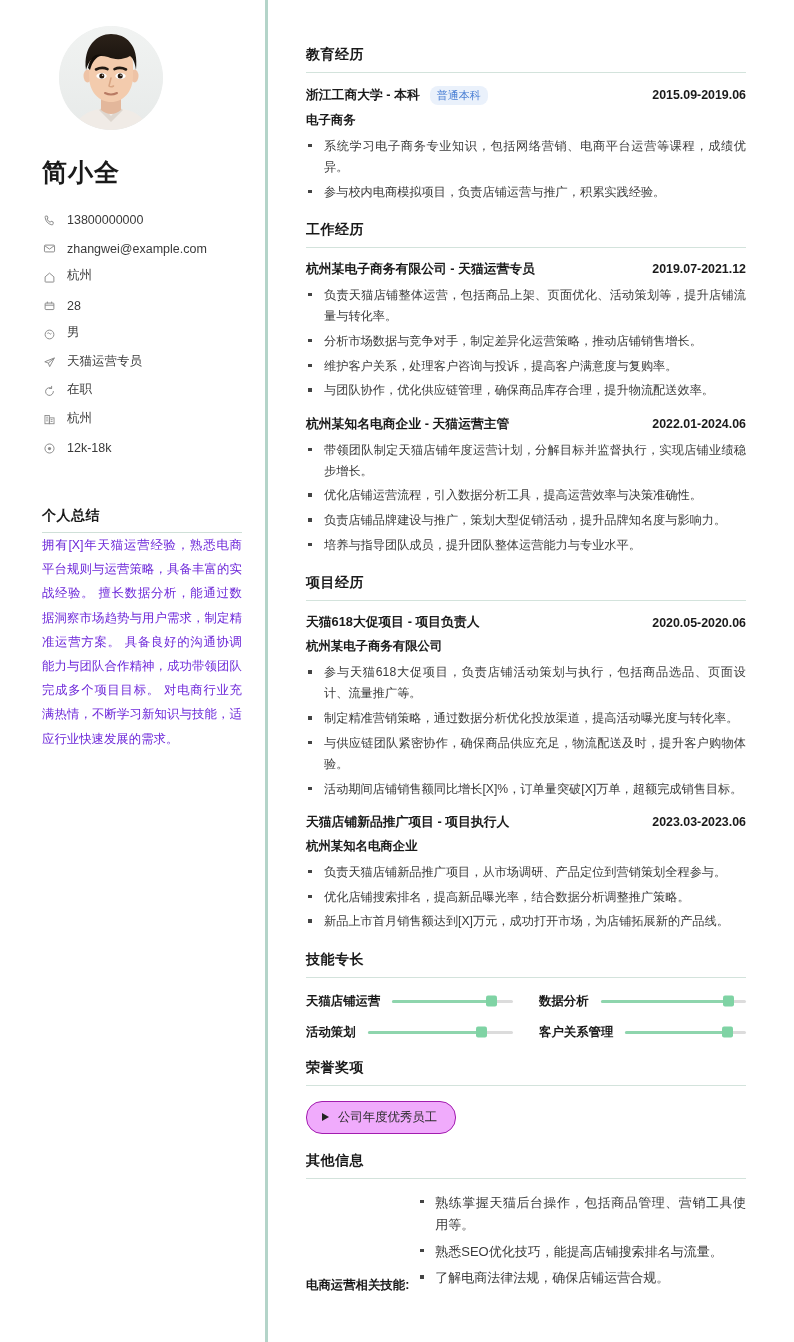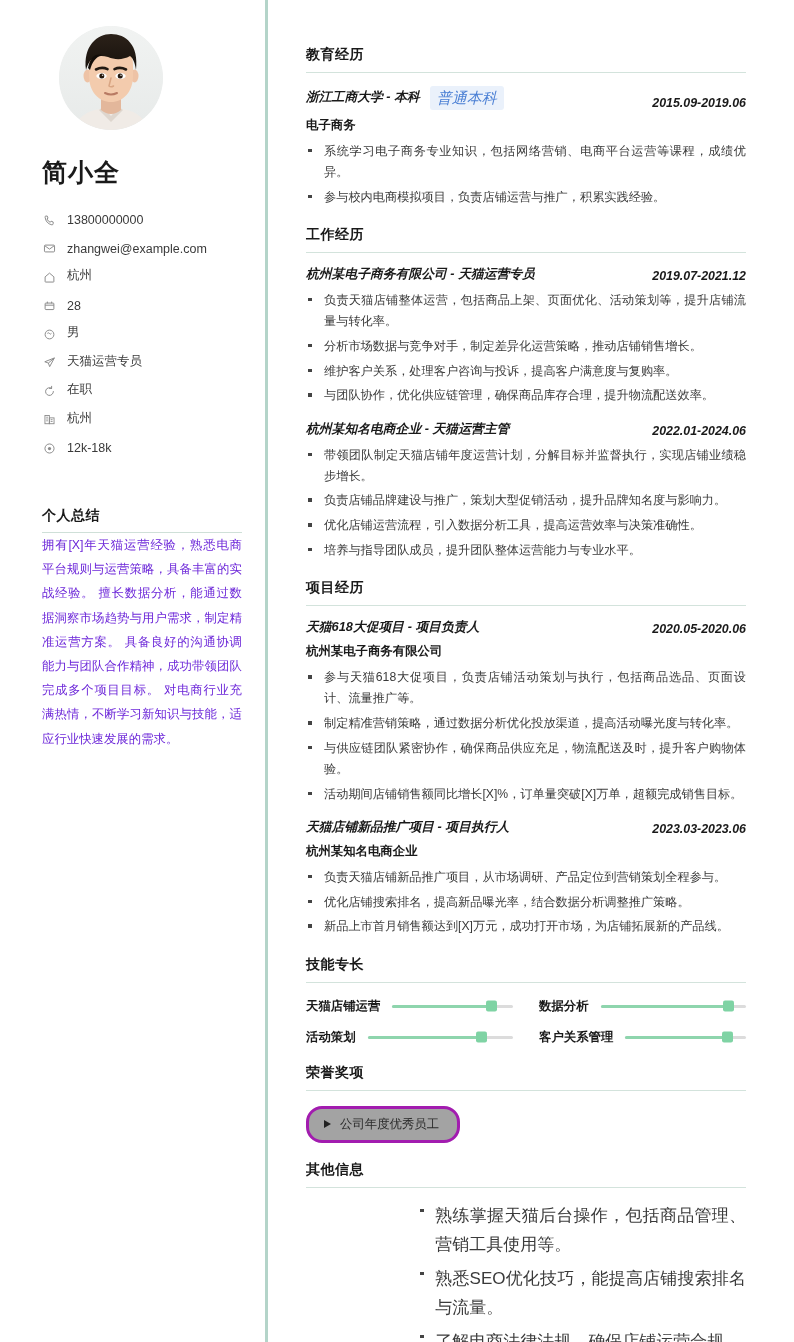--- a/index.html
+++ b/index.html
@@ -101,45 +101,44 @@
     padding-bottom: 8px;
     border-bottom: 1.5px solid #d3e3dc;
     margin-bottom: 13px;
     letter-spacing: .5px;
   }
 
   .entry { margin-bottom: 14px; }
   .entry:last-child { margin-bottom: 4px; }
   .entry-head {
     display: flex;
-    align-items: flex-end;
+    align-items: center;
     justify-content: space-between;
     gap: 10px;
     margin-bottom: 7px;
-    font-style: italic;
   }
   .entry-title-wrap {
     display: flex;
     align-items: center;
     gap: 10px;
     flex: 1 1 auto;
     min-width: 0;
   }
   .entry-title {
     font-size: 12.8px;
     font-weight: bold;
     color: #1a1a1a;
     white-space: nowrap;
   }
   .badge {
-    font-size: 15px;
+    font-size: 11px;
     color: #4a7fd4;
     background: #eaf1fb;
     padding: 2.5px 7px;
-    border-radius: 3px;
+    border-radius: 8px;
     white-space: nowrap;
     line-height: 1.25;
   }
   .entry-date {
     font-size: 12.4px;
     font-weight: bold;
     color: #1a1a1a;
     white-space: nowrap;
     flex: 0 0 auto;
   }
@@ -211,26 +210,26 @@
     background: #7fd3a4;
     border-radius: 2px;
   }
 
   
   .award-row { display: flex; flex-wrap: wrap; gap: 10px; padding-top: 2px; }
   .award-pill {
     display: inline-flex;
     align-items: center;
     gap: 9px;
-    border: 3px solid #a21caf;
+    border: 1px solid #a21caf;
     border-radius: 16px;
     padding: 7px 18px 7px 15px;
     font-size: 12.4px;
     color: #2b2b2b;
-    background: #a3a3a3;
+    background: #f0abfc;
   }
   .award-pill .tri {
     width: 0; height: 0;
     border-left: 7px solid #222;
     border-top: 4.5px solid transparent;
     border-bottom: 4.5px solid transparent;
   }
 
   
   .other-row { display: flex; gap: 8px; align-items: flex-end; }
@@ -239,21 +238,21 @@
     font-weight: bold;
     color: #1a1a1a;
     white-space: nowrap;
     flex: 0 0 auto;
     padding-top: 1px;
   }
   .other-list { list-style: none; flex: 1 1 auto; }
   .other-item {
     position: relative;
     padding-left: 18px;
-    font-size: 17px;
+    font-size: 13px;
     line-height: 1.74;
     color: #3a3a3a;
     margin-bottom: 4px;
     text-align: justify;
   }
   .other-item::before {
     content: "";
     position: absolute;
     left: 3px; top: 8px;
     width: 3.5px; height: 3.5px;
@@ -458,22 +457,22 @@
 
       <div class="entry">
         <div class="entry-head">
           <div class="entry-title-wrap">
             <span class="entry-title">杭州某知名电商企业 - 天猫运营主管</span>
           </div>
           <span class="entry-date">2022.01-2024.06</span>
         </div>
         <ul class="bullets">
           <li class="bullet">带领团队制定天猫店铺年度运营计划，分解目标并监督执行，实现店铺业绩稳步增长。</li>
+          <li class="bullet">优化店铺运营流程，引入数据分析工具，提高运营效率与决策准确性。</li>
           <li class="bullet">负责店铺品牌建设与推广，策划大型促销活动，提升品牌知名度与影响力。</li>
-          <li class="bullet">优化店铺运营流程，引入数据分析工具，提高运营效率与决策准确性。</li>
           <li class="bullet">培养与指导团队成员，提升团队整体运营能力与专业水平。</li>
         </ul>
       </div>
     </section>
 
     <section class="section">
       <h2 class="sec-heading">项目经历</h2>
 
       <div class="entry">
         <div class="entry-head">

